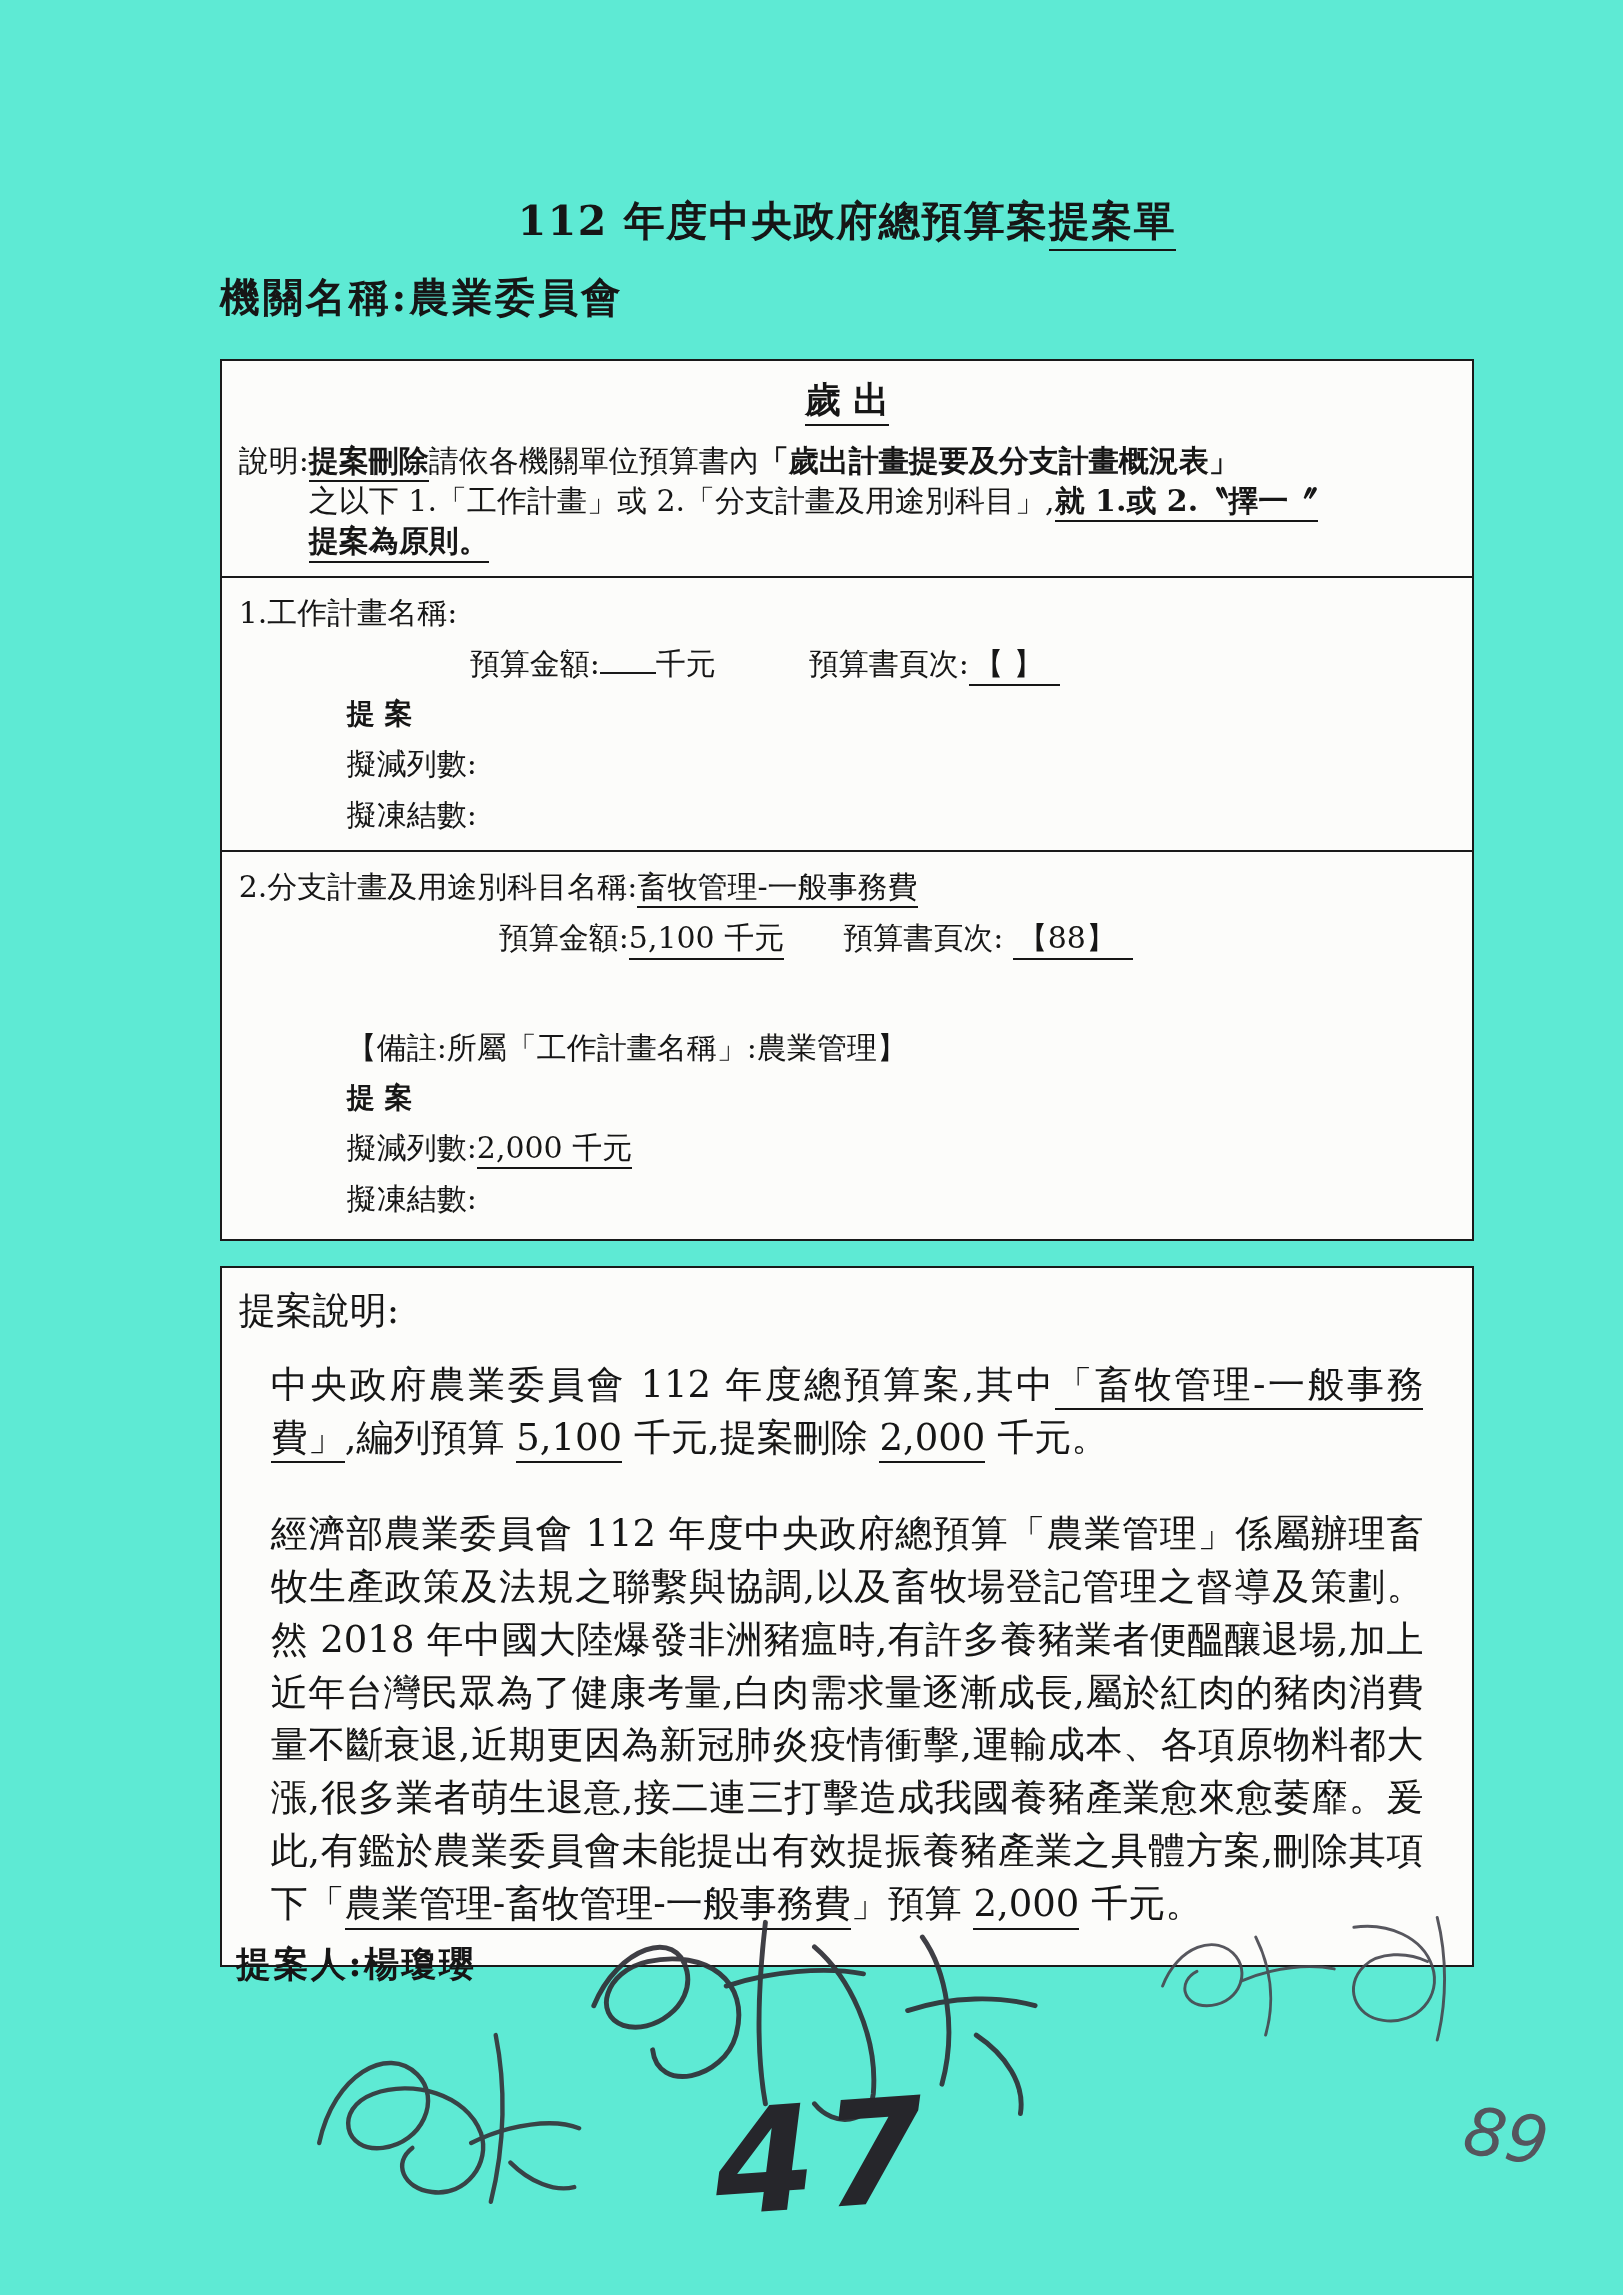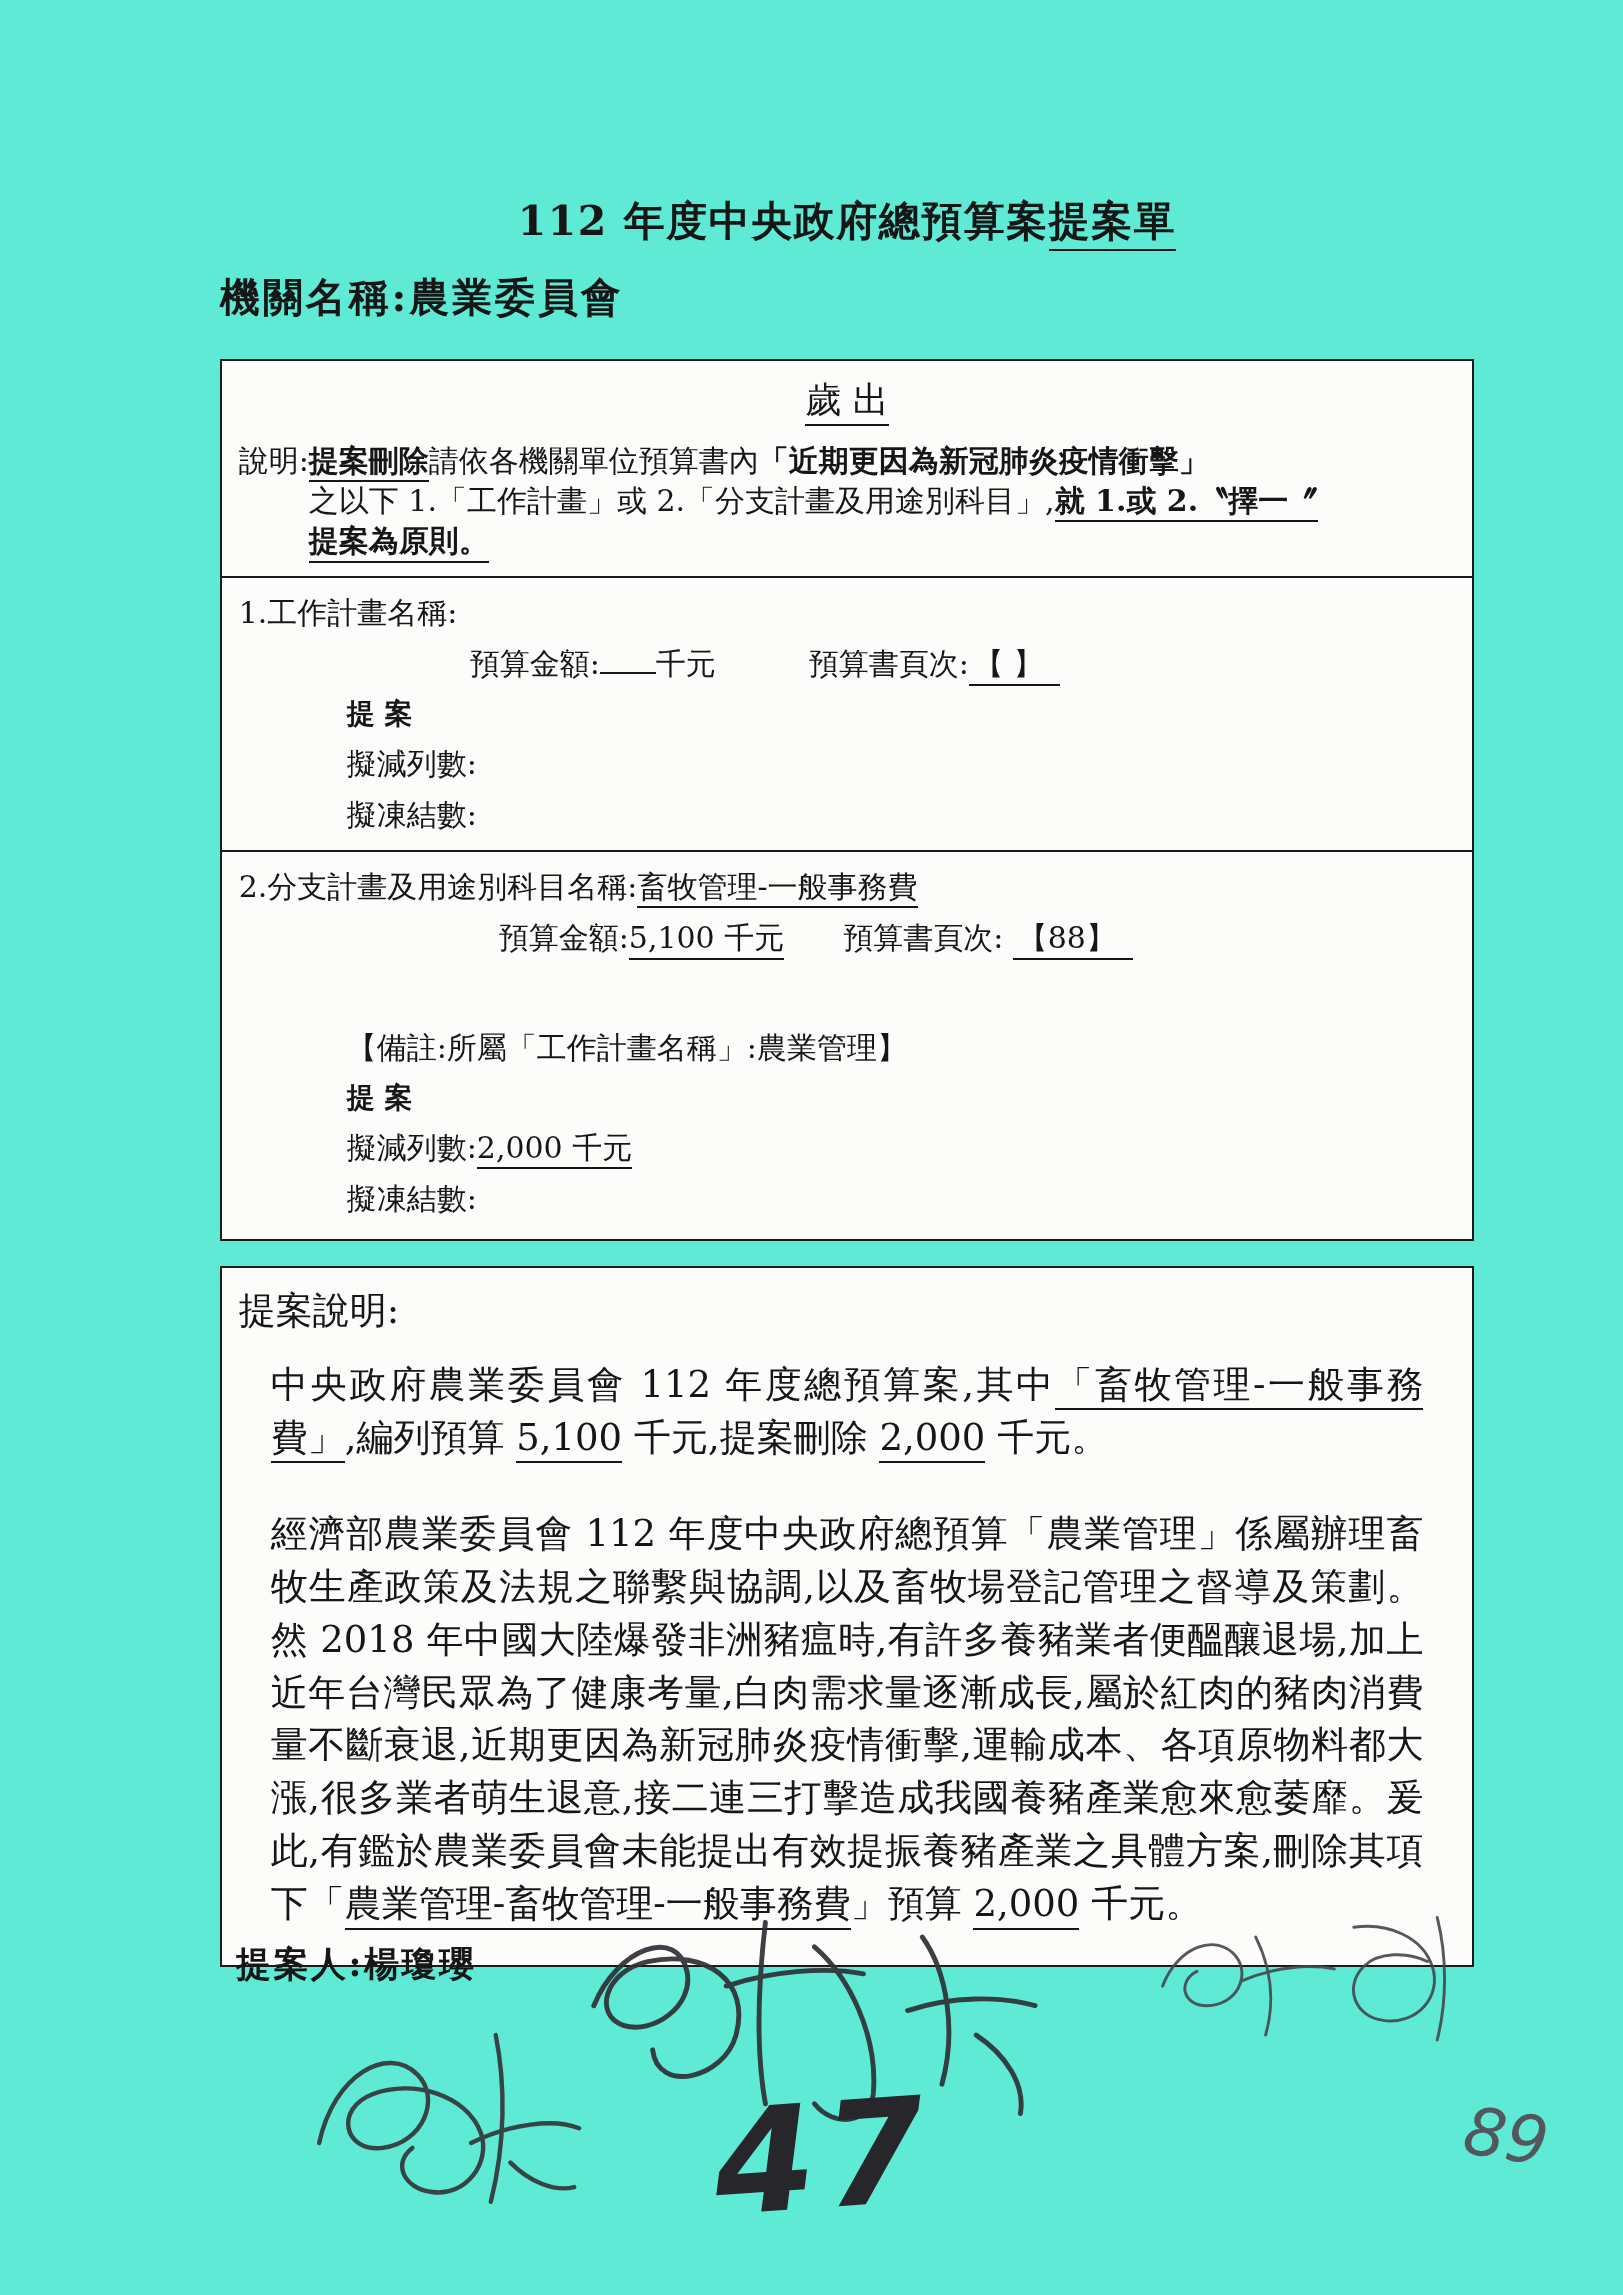--- a/index.html
+++ b/index.html
@@ -14,21 +14,21 @@
 
   .title { text-align:center; font-size:41px; font-weight:bold; letter-spacing:1.5px; white-space:nowrap; }
   .ub  { border-bottom:2.9px solid currentColor; padding-bottom:3.9px; }
   .ub2 { border-bottom:2.5px solid currentColor; padding-bottom:2.5px; }
   .b   { font-weight:bold; }
 
   .agency { margin-top:21px; font-size:40px; font-weight:bold; letter-spacing:2.9px; }
 
   .box { border:2.9px solid #1a1a1a; background:#fcfcfa; }
   .box1 { margin-top:34px; padding:14.7px 16.7px 19.6px; font-size:30px; }
-  .box1-header { text-align:center; font-size:36px; font-weight:normal; margin-bottom:12.8px; }
+  .box1-header { text-align:center; font-size:36px; font-weight:bold; margin-bottom:12.8px; }
 
   .instr { display:flex; line-height:1.34;margin-top:16px; }
   .instr-label { white-space:nowrap; }
   .instr-body { flex:1; text-align:justify; }
 
   .divider { border-top:2.9px solid #1a1a1a; margin:14.7px -16.7px; }
 
   .row { line-height:1.35; margin-top:10.8px; }
   .row:first-child { margin-top:14px; }
   .ind-a { padding-left:231px; }
@@ -75,21 +75,21 @@
     <div class="agency">機關名稱:農業委員會</div>
 
     <div class="box box1">
       <div class="box1-header">
         <span class="ub">歲 出</span>
       </div>
 
       <div class="instr">
         <span class="instr-label">說明:</span>
         <div class="instr-body">
-          <span class="b ub2">提案刪除</span><span>請依各機關單位預算書內</span><span class="b">「近期更因為新冠肺炎疫情衝擊」</span><br>
+          <span class="b ub2">提案刪除</span><span>請依各機關單位預算書內</span><span class="b">「歲出計畫提要及分支計畫概況表」</span><br>
           <span>之以下 1.「工作計畫」或 2.「分支計畫及用途別科目」,</span><span class="b ub2">就 1.或 2.〝擇一〞</span><br>
           <span class="b ub2">提案為原則。</span>
         </div>
       </div>
 
       <div class="divider"></div>
 
       <div class="section1">
         <div class="row">
           <span>1.工作計畫名稱:</span>

